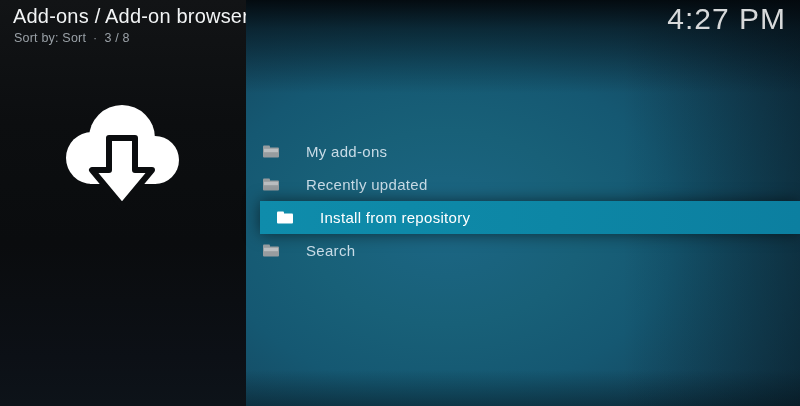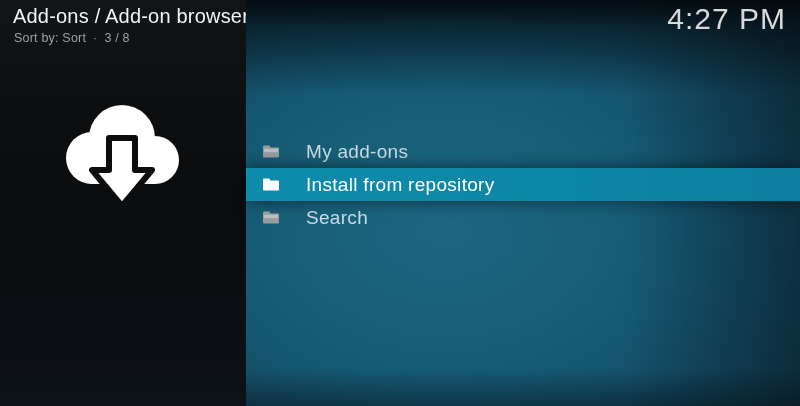--- a/index.html
+++ b/index.html
@@ -43,26 +43,27 @@
   }
 
   
   .menu { position:absolute; left:0; right:0; top:135px; }
   .menu-row {
     position:relative; height:33px; display:flex; align-items:center; cursor:pointer;
   }
   .menu-row.selected {
     background:linear-gradient(90deg,#0f8cab 0%, #0d86a5 55%, #0c7fa0 100%);
     box-shadow:0 0 16px rgba(0,0,0,0.55);
+    margin-left:14px;
   }
   .row-icon { width:17px; margin-left:16px; flex:0 0 auto; color:#979c9f; display:flex; justify-content:center; }
   .row-icon svg { display:block; }
   .menu-row.selected .row-icon { color:#ffffff; }
   .row-label {
-    margin-left:27px; font-size:19px; color:#c8dbe6; letter-spacing:0.3px; white-space:nowrap;
+    margin-left:27px; font-size:15px; color:#c8dbe6; letter-spacing:0.3px; white-space:nowrap;
   }
   .menu-row.selected .row-label { color:#ffffff; }
 </style>
 </head>
 <body>
 
 <div class="screen">
 
   <div class="left-panel">
     <div class="page-title">Add-ons / Add-on browser</div>
@@ -92,20 +93,30 @@
         <span class="row-icon">
           <svg width="16" height="13" viewBox="0 0 16 13">
             <rect x="0" y="0.5" width="7" height="5" rx="1" fill="currentColor"></rect>
             <rect x="0" y="2.5" width="16" height="10" rx="1" fill="currentColor"></rect>
             <rect x="1" y="3.8" width="14" height="3.4" fill="#ffffff" opacity="0.35"></rect>
           </svg>
         </span>
         <span class="row-label">My add-ons</span>
       </div>
 
+      <div class="menu-row">
+        <span class="row-icon">
+          <svg width="16" height="13" viewBox="0 0 16 13">
+            <rect x="0" y="0.5" width="7" height="5" rx="1" fill="currentColor"></rect>
+            <rect x="0" y="2.5" width="16" height="10" rx="1" fill="currentColor"></rect>
+            <rect x="1" y="3.8" width="14" height="3.4" fill="#ffffff" opacity="0.35"></rect>
+          </svg>
+        </span>
+        <span class="row-label">Recently updated</span>
+      </div>
 
       <div class="menu-row selected">
         <span class="row-icon">
           <svg width="16" height="13" viewBox="0 0 16 13">
             <rect x="0" y="0.5" width="7" height="5" rx="1" fill="currentColor"></rect>
             <rect x="0" y="2.5" width="16" height="10" rx="1" fill="currentColor"></rect>
             <rect x="1" y="3.8" width="14" height="3.4" fill="#ffffff" opacity="0.25"></rect>
           </svg>
         </span>
         <span class="row-label">Install from repository</span>

